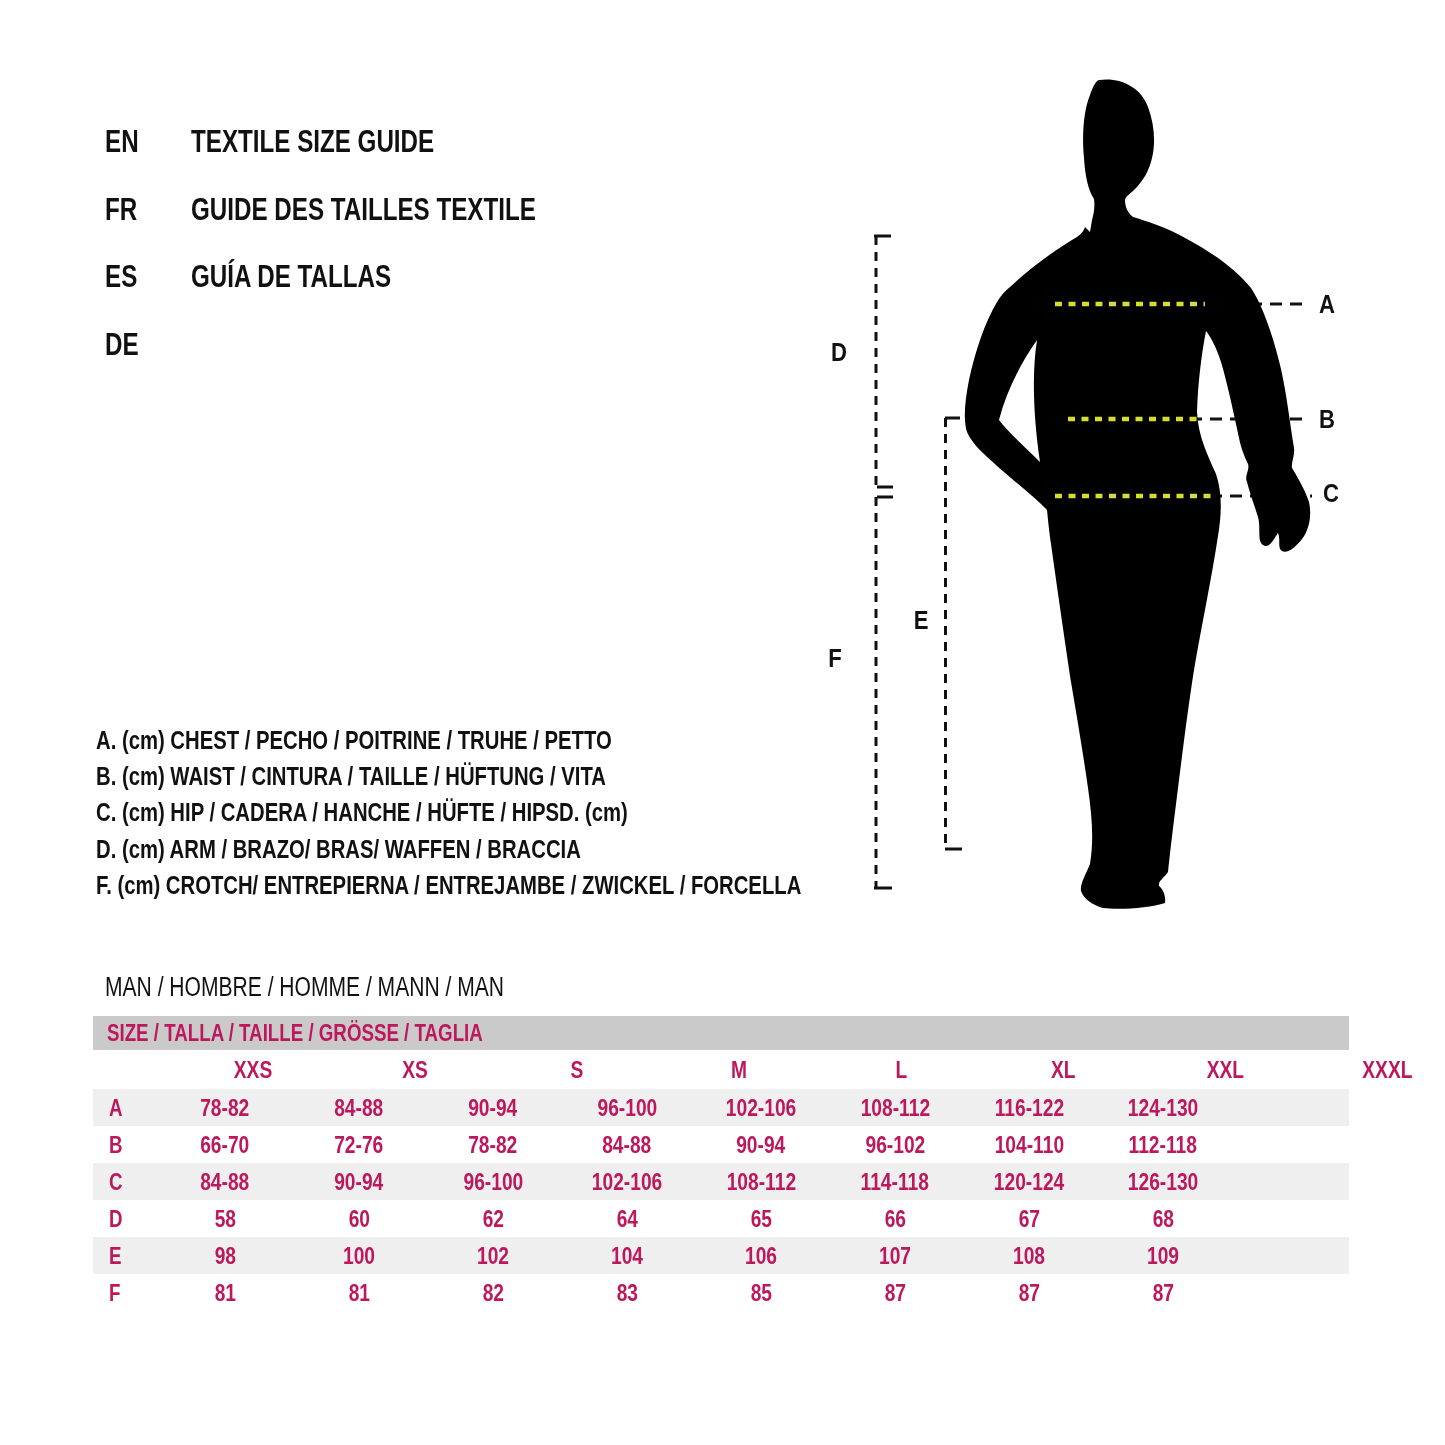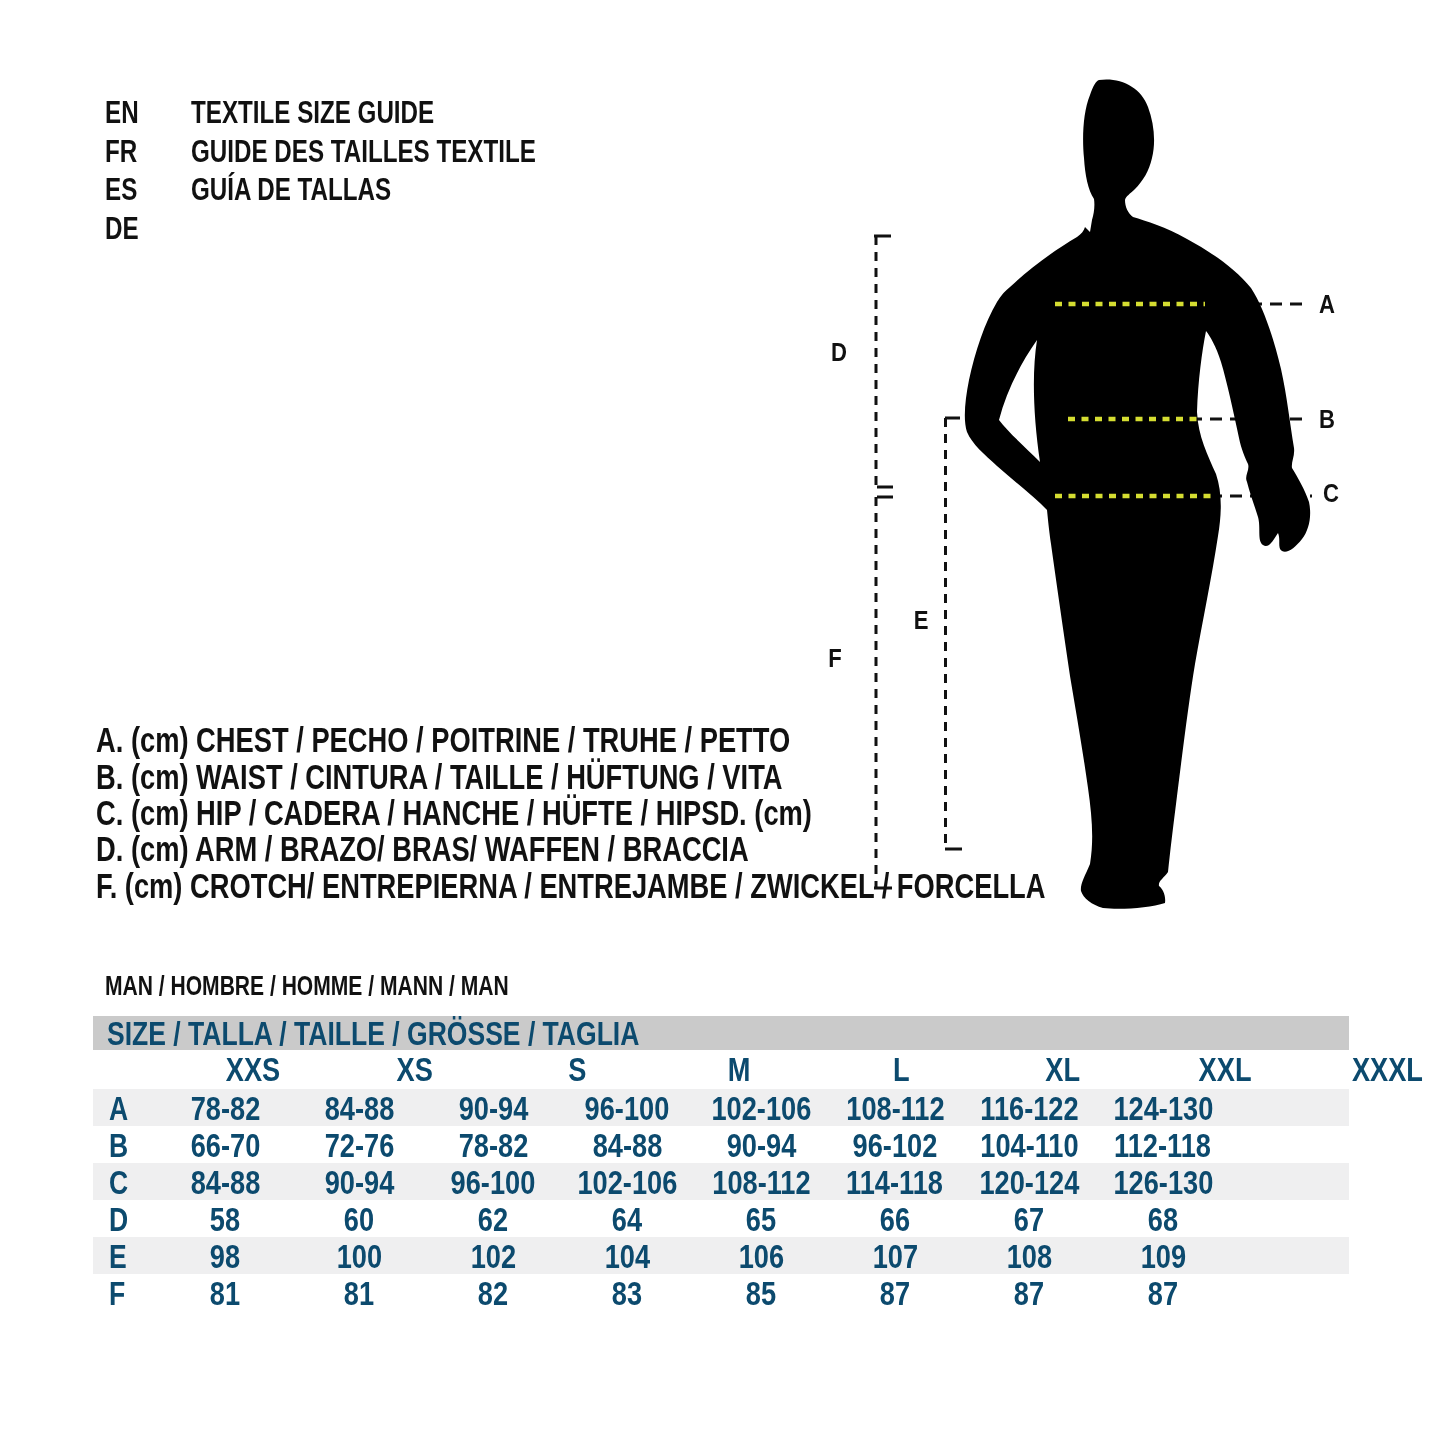--- a/index.html
+++ b/index.html
@@ -3,33 +3,33 @@
 <meta charset="utf-8">
 <style>
   html,body{margin:0;padding:0;background:#ffffff;}
   #page{position:relative;width:1445px;height:1445px;background:#ffffff;overflow:hidden;
         font-family:"Liberation Sans","DejaVu Sans",sans-serif;color:#111;}
   .cx{display:inline-block;white-space:nowrap;transform:scaleX(0.78);transform-origin:0 50%;}
   .cxc{display:inline-block;white-space:nowrap;transform:scaleX(0.8);transform-origin:50% 50%;}
 
   
   .lang-block{position:absolute;left:105px;top:94px;font-weight:700;font-size:31px;line-height:38.5px;}
-  .lang-row{display:flex;height:38.5px;align-items:center;}
+  .lang-row{display:flex;height:38.5px;align-items:center;margin-top:29px;}
   .lang-code{width:86px;flex:0 0 86px;}
 
   
-  .meas-block{position:absolute;left:96px;top:722px;font-weight:700;font-size:35px;}
+  .meas-block{position:absolute;left:96px;top:722px;font-weight:700;font-size:26px;}
   .meas-row{height:36.4px;display:flex;align-items:center;}
 
   
-  .cat-line{position:absolute;left:105px;top:972px;height:30px;display:flex;align-items:flex-end;
-            font-weight:700;font-size:27px;}
-
-  
-  .size-table{position:absolute;left:93px;top:1016px;width:1256px;font-weight:700;font-size:34px;color:#0c4a6e;}
+  .cat-line{position:absolute;left:105px;top:972px;height:30px;display:flex;align-items:flex-start;
+            font-weight:400;font-size:27px;}
+
+  
+  .size-table{position:absolute;left:93px;top:1016px;width:1256px;font-weight:700;font-size:24px;color:#be185d;}
   .size-bar{height:34px;background:#cacaca;display:flex;align-items:center;padding-left:14px;box-sizing:border-box;}
   .t-row{display:grid;grid-template-columns:65px repeat(8,134px) 1fr;align-items:center;height:37px;}
   .t-row.head{height:39px;gap:28px;}
   .t-row .c{text-align:center;}
   .t-row .lab{text-align:left;padding-left:16px;}
   .t-row.stripe{background:#efeff0;}
 
   
   .figure-svg{position:absolute;left:840px;top:60px;width:520px;height:880px;}
   .fig-label{position:absolute;transform:translate(-50%,-50%);font-weight:700;font-size:26px;color:#111;}

